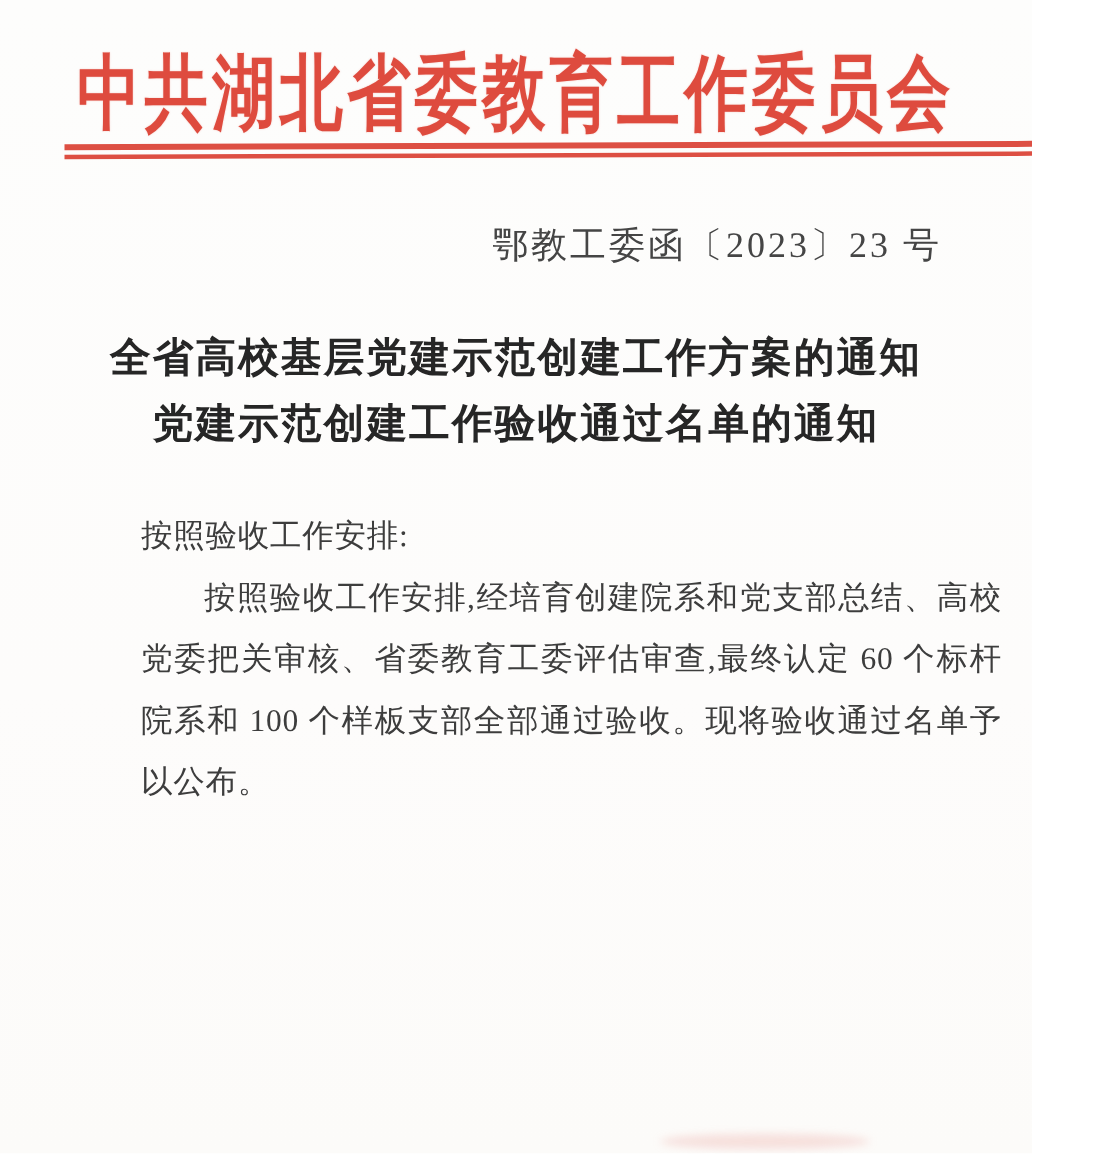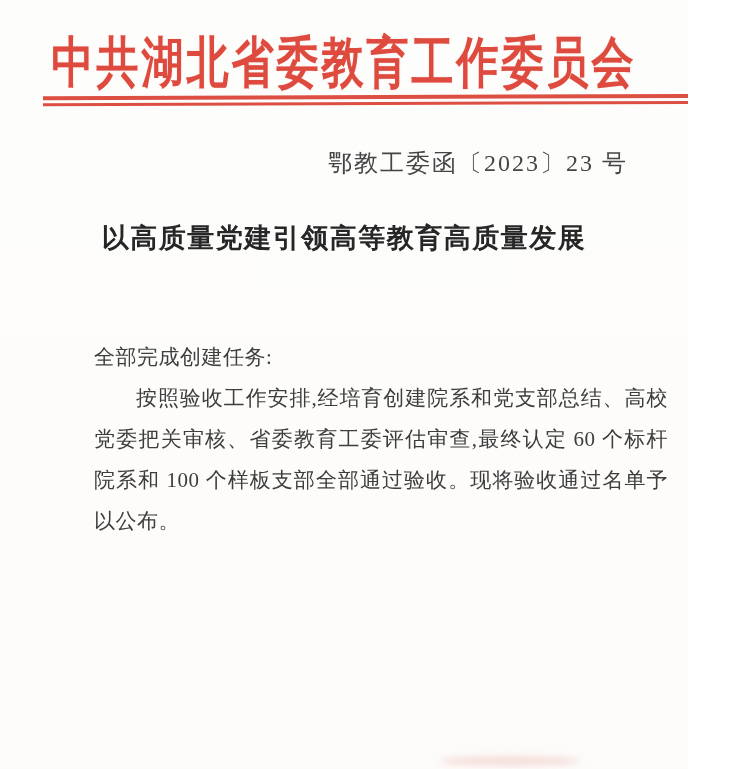--- a/index.html
+++ b/index.html
@@ -90,25 +90,26 @@
 
 <div class="page">
 
   <div class="org-name">中共湖北省委教育工作委员会</div>
 
   <div class="double-rule"></div>
 
   <div class="doc-number">鄂教工委函〔2023〕23 号</div>
 
   <div class="doc-title">
-    <div>以高质量党建引领高等教育高质量发展</div>
+    <div>全省高校基层党建示范创建工作方案的通知</div>
+    <div>党建示范创建工作验收通过名单的通知</div>
   </div>
 
   <div class="body-text">
-    <div class="salutation">全部完成创建任务:</div>
+    <div class="salutation">按照验收工作安排:</div>
 
 
     <p>按照验收工作安排,经培育创建院系和党支部总结、高校党委把关审核、省委教育工委评估审查,最终认定 60 个标杆院系和 100 个样板支部全部通过验收。现将验收通过名单予以公布。</p>
 
   </div>
 
   <div class="scan-smudge"></div>
 
 </div>
 

